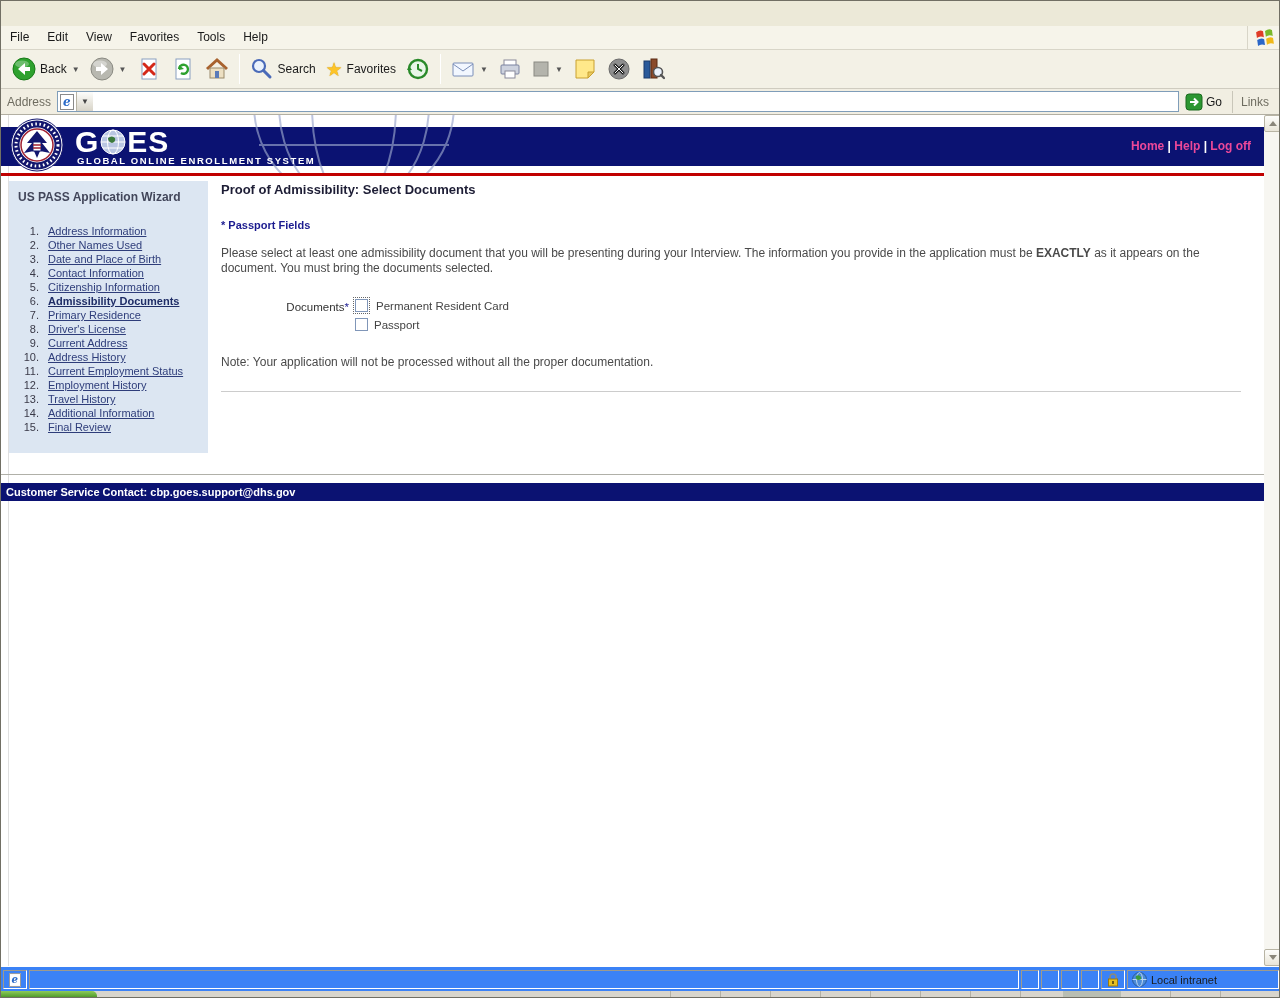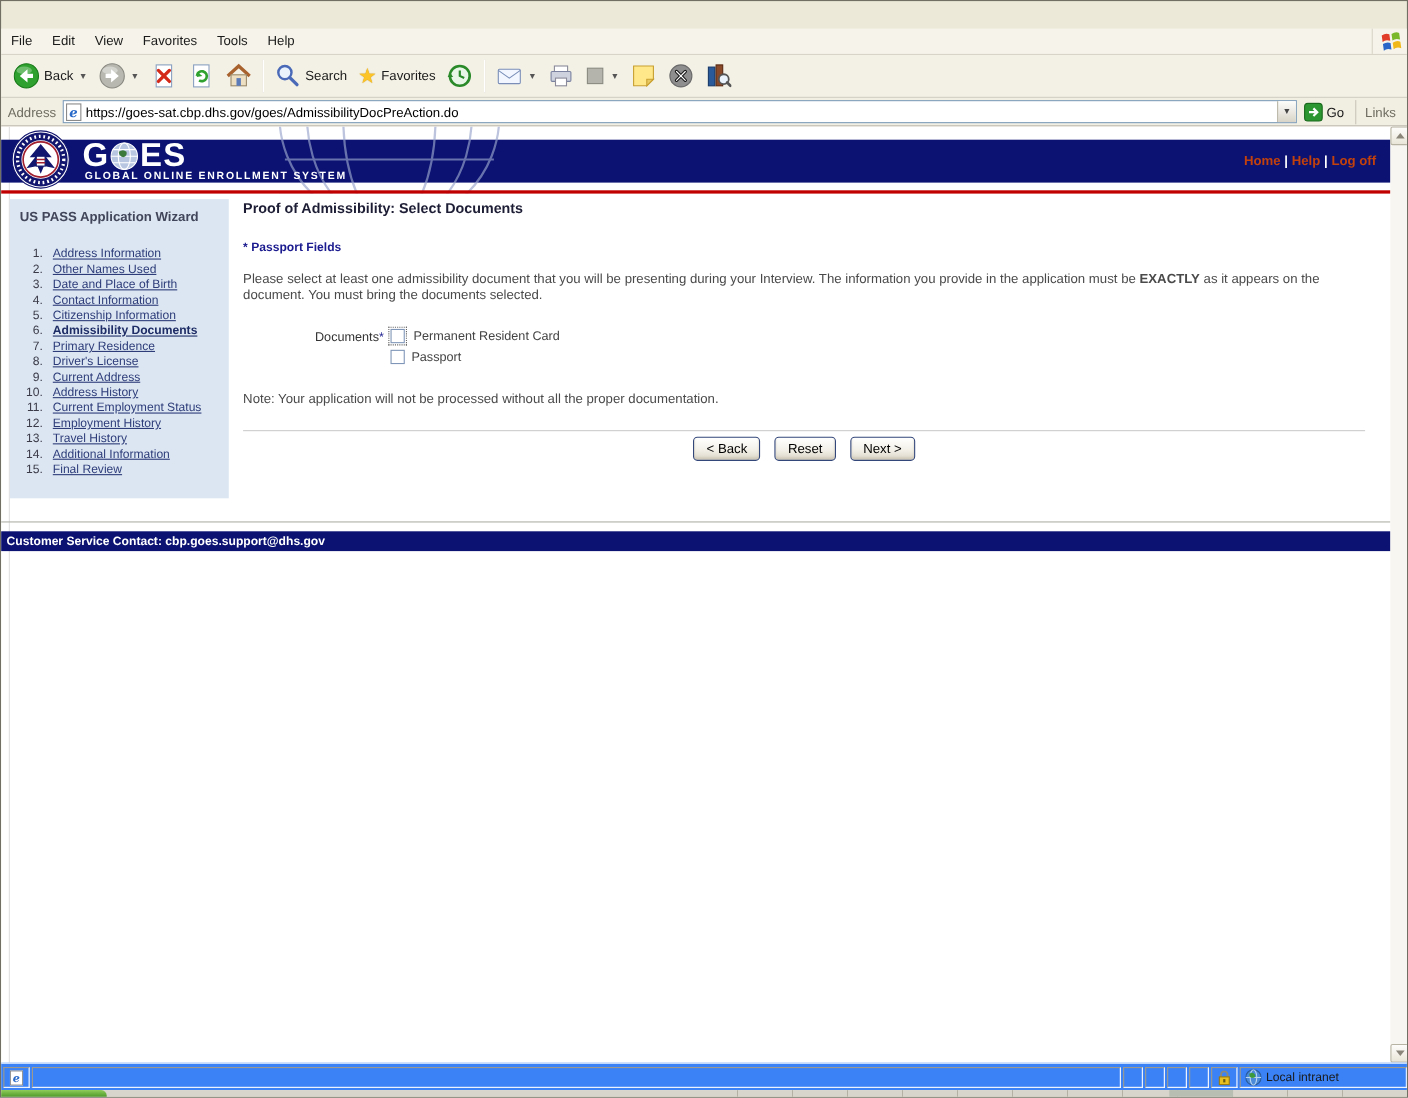--- a/index.html
+++ b/index.html
@@ -58,21 +58,21 @@
   .page::before { content:''; position:absolute; left:7px; top:0; bottom:0; width:1px; background:#e0e0e0; }
 
   .hdr-navy { position:absolute; left:0; top:12px; width:1263px; height:39px; background:#0b1272; }
   .hdr-globe { position:absolute; left:248px; top:0; width:215px; height:61px; overflow:hidden; opacity:.65; pointer-events:none; }
   .red-line { position:absolute; left:0; top:58px; width:1263px; height:3px; background:#c00000; }
   .seal { position:absolute; left:9px; top:3px; }
   .logo-text { position:absolute; left:74px; top:13px; color:#fff; font-weight:bold; font-size:30px;
     letter-spacing:1px; line-height:28px; display:flex; align-items:center; }
   .logo-sub { position:absolute; left:76px; top:40px; color:#fff; font-weight:bold; font-size:9.5px; letter-spacing:1.6px; }
   .hdr-nav { position:absolute; right:30px; top:24px; color:#fff; font-weight:bold; font-size:12px; }
-  .hdr-nav a { color:#c2410c; text-decoration:none; }
+  .hdr-nav a { color:#ec4899; text-decoration:none; }
 
   .sidebar { position:absolute; left:8px; top:66px; width:199px; height:272px; background:#dce6f2; }
   .sidebar-title { font-weight:bold; font-size:12px; color:#42465a; padding:9px 0 0 9px; }
   .wizard-list { list-style:none; margin-top:20px; }
   .wizard-list li { display:flex; font-size:11px; line-height:14px; }
   .wizard-num { width:30px; text-align:right; color:#3a3a48; flex:none; }
   .wizard-link { margin-left:9px; color:#2e3d7a; text-decoration:underline; }
   .wizard-list li.current .wizard-link { font-weight:bold; color:#1f2d66; }
 
   .page-title { position:absolute; left:220px; top:67px; font-size:13px; font-weight:bold; color:#1d1d35; }
@@ -244,21 +244,20 @@
           <circle cx="17" cy="15" r="4.5" fill="#eaf2fc" stroke="#555" stroke-width="1.6"></circle>
           <path d="M20 18 L23 21" stroke="#555" stroke-width="2.4" stroke-linecap="round"></path>
         </svg>
     </span>
   </div>
 
   <div class="addressrow">
     <span class="addr-label">Address</span>
     <span class="addr-field">
       <span class="ie-page-icon"></span>
-      <input type="text" value="https://goes-sat.cbp.dhs.gov/goes/AdmissibilityDocPreAction.do" style="">
       <span class="addr-drop">▼</span>
     </span>
     <span class="go-btn">
       <svg class="icon18" viewBox="0 0 18 18">
           <rect x="1" y="1" width="16" height="16" rx="3" fill="#2c9631" stroke="#1a6a1e"></rect>
           <path d="M5 9 L11 9 M9 5.5 L12.5 9 L9 12.5" fill="none" stroke="#fff" stroke-width="2"></path>
         </svg>
       <span>Go</span>
     </span>
     <span class="links-area">
@@ -388,25 +387,20 @@
       <span class="cb-label">Permanent Resident Card</span>
     </div>
     <div class="cb-row2">
       <span class="cb"></span>
       <span class="cb-label">Passport</span>
     </div>
 
     <div class="note-line">Note: Your application will not be processed without all the proper documentation.</div>
     <div class="divider"></div>
 
-    <div class="btn-row">
-      <button class="xp-btn">&lt; Back</button>
-      <button class="xp-btn">Reset</button>
-      <button class="xp-btn">Next &gt;</button>
-    </div>
 
     <div class="content-bottom-line"></div>
     <div class="page-footer">Customer Service Contact: cbp.goes.support@dhs.gov</div>
 
     <div class="scrollbar">
       <span class="sb-btn sb-up">
           <span class="tri-up"></span>
         </span>
       <span class="sb-btn sb-down">
           <span class="tri-down"></span>

